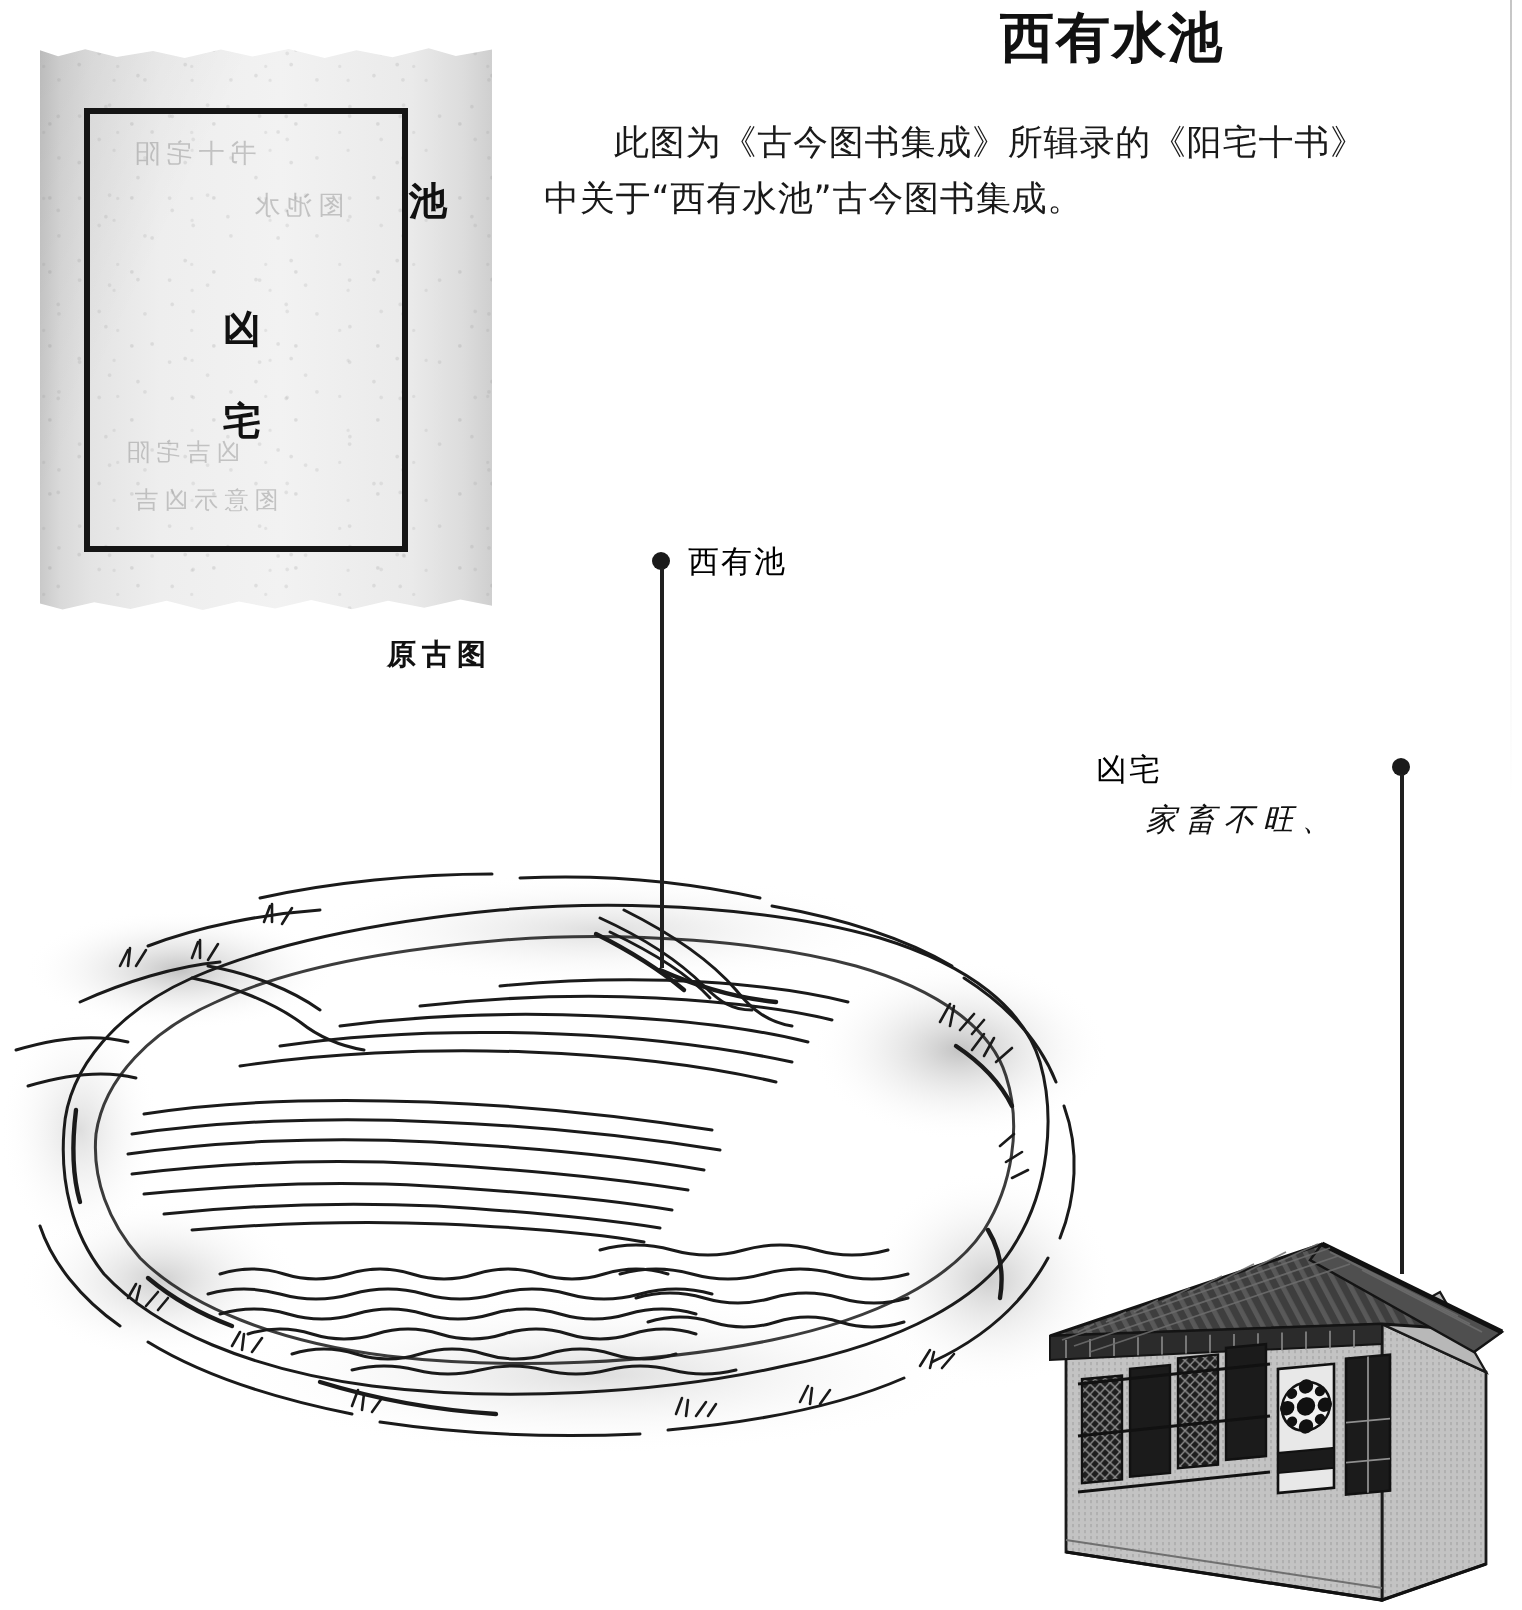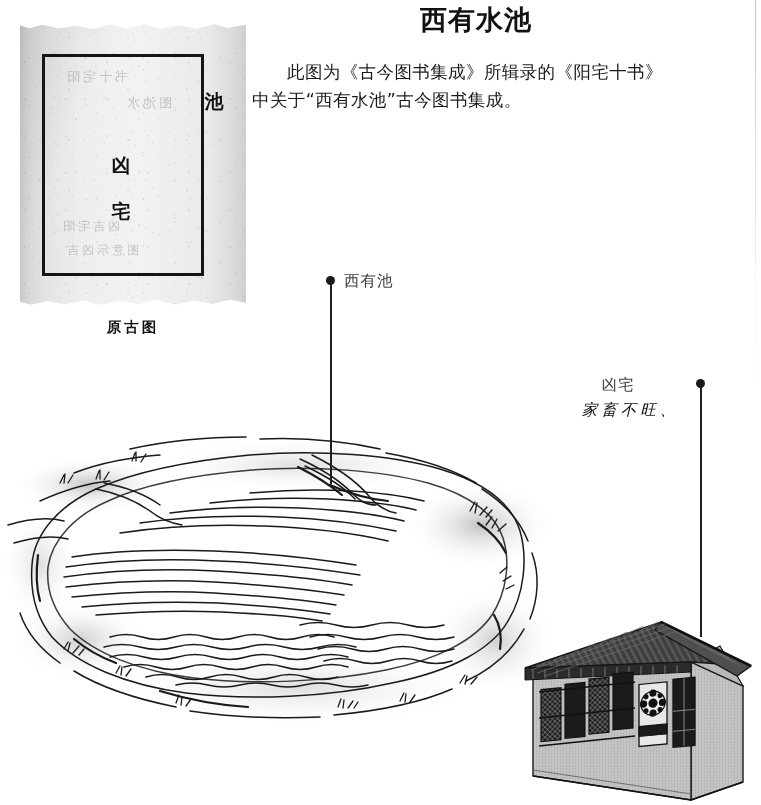--- a/index.html
+++ b/index.html
@@ -32,30 +32,30 @@
       rgba(200,200,200,0.18) 75%,
       rgba(230,230,230,0.0) 100%);
   }
 
   
   .title {
     position: absolute;
     left: 420px;
     top: 2px;
     width: 192px;
-    text-align: left;
+    text-align: right;
     font-size: 27px;
     font-weight: bold;
     letter-spacing: 1px;
     line-height: 36px;
     color: #111;
   }
   .intro {
     position: absolute;
-    left: 252px;
+    left: 272px;
     top: 58px;
     width: 452px;
     font-size: 17.5px;
     line-height: 28px;
     letter-spacing: 0.4px;
     color: #1a1a1a;
   }
   .intro .l1 { display: block; text-indent: 2em; white-space: nowrap; }
   .intro .l2 { display: block; white-space: nowrap; }
 
@@ -156,21 +156,21 @@
     line-height: 46px;
     text-align: center;
     color: #111;
   }
   .oldfig-center span { display: block; }
   .oldfig-caption {
     position: absolute;
     left: 20px;
     top: 318px;
     width: 226px;
-    text-align: center;
+    text-align: right;
     font-size: 14.5px;
     font-weight: bold;
     letter-spacing: 3px;
     color: #111;
   }
 
   
   .callout-dot {
     position: absolute;
     width: 9px;
@@ -182,35 +182,35 @@
     position: absolute;
     width: 1.6px;
     background: #1f1f1f;
   }
 
   .anno { position: absolute; }
   .anno .head {
     font-size: 15.5px;
     line-height: 20px;
     letter-spacing: 1px;
-    color: #404040;
+    color: #000000;
   }
   .anno .body {
     font-size: 15.5px;
     line-height: 23px;
     letter-spacing: 4px;
     color: #111;
     margin-top: 4px;
   }
   .anno .body span { display: block; white-space: nowrap; }
 
   #anno-left { left: 344px; top: 271px; width: 150px; text-align: left; }
   #anno-left .body span.indent { text-indent: 2.2em; }
 
-  #anno-right { left: 548px; top: 375px; width: 140px; text-align: center; }
+  #anno-right { left: 548px; top: 375px; width: 140px; text-align: left; }
   #anno-right .head { letter-spacing: 1px; }
   #anno-right .body span.indent { padding-right: 0; text-indent: 1.6em; font-style: italic; }
 
   
   .pond { position: absolute; left: 0; top: 425px; width: 560px; height: 340px; }
   .house { position: absolute; left: 515px; top: 600px; width: 246px; height: 205px; }
 </style>
 </head>
 <body>
 

